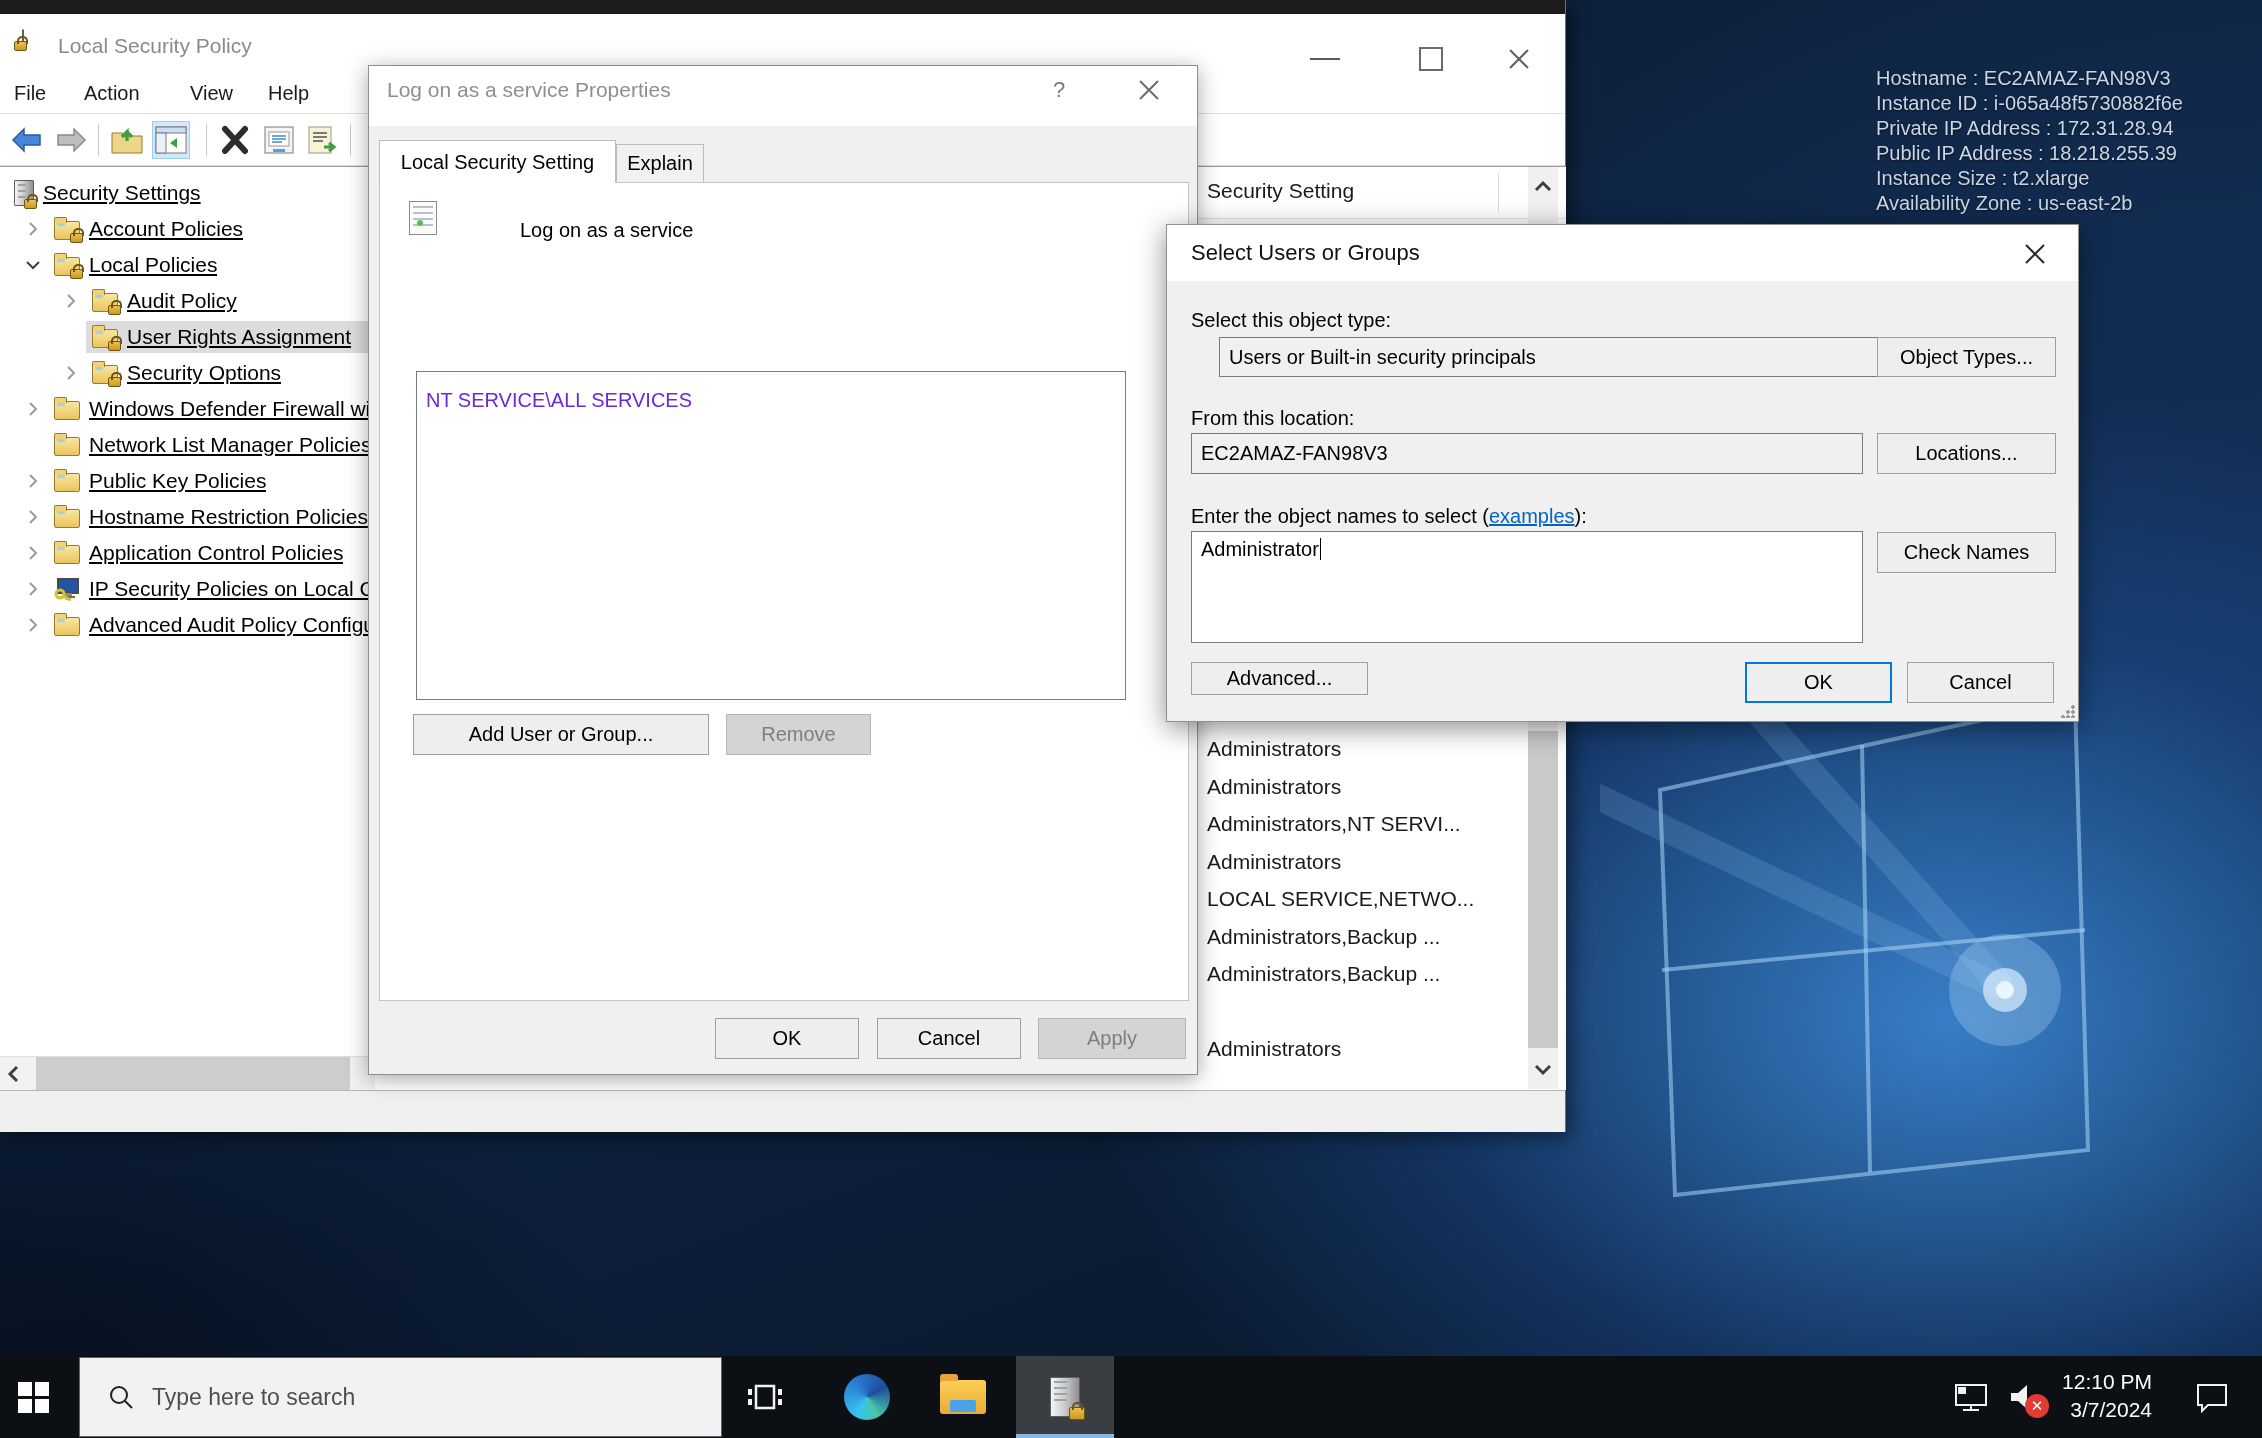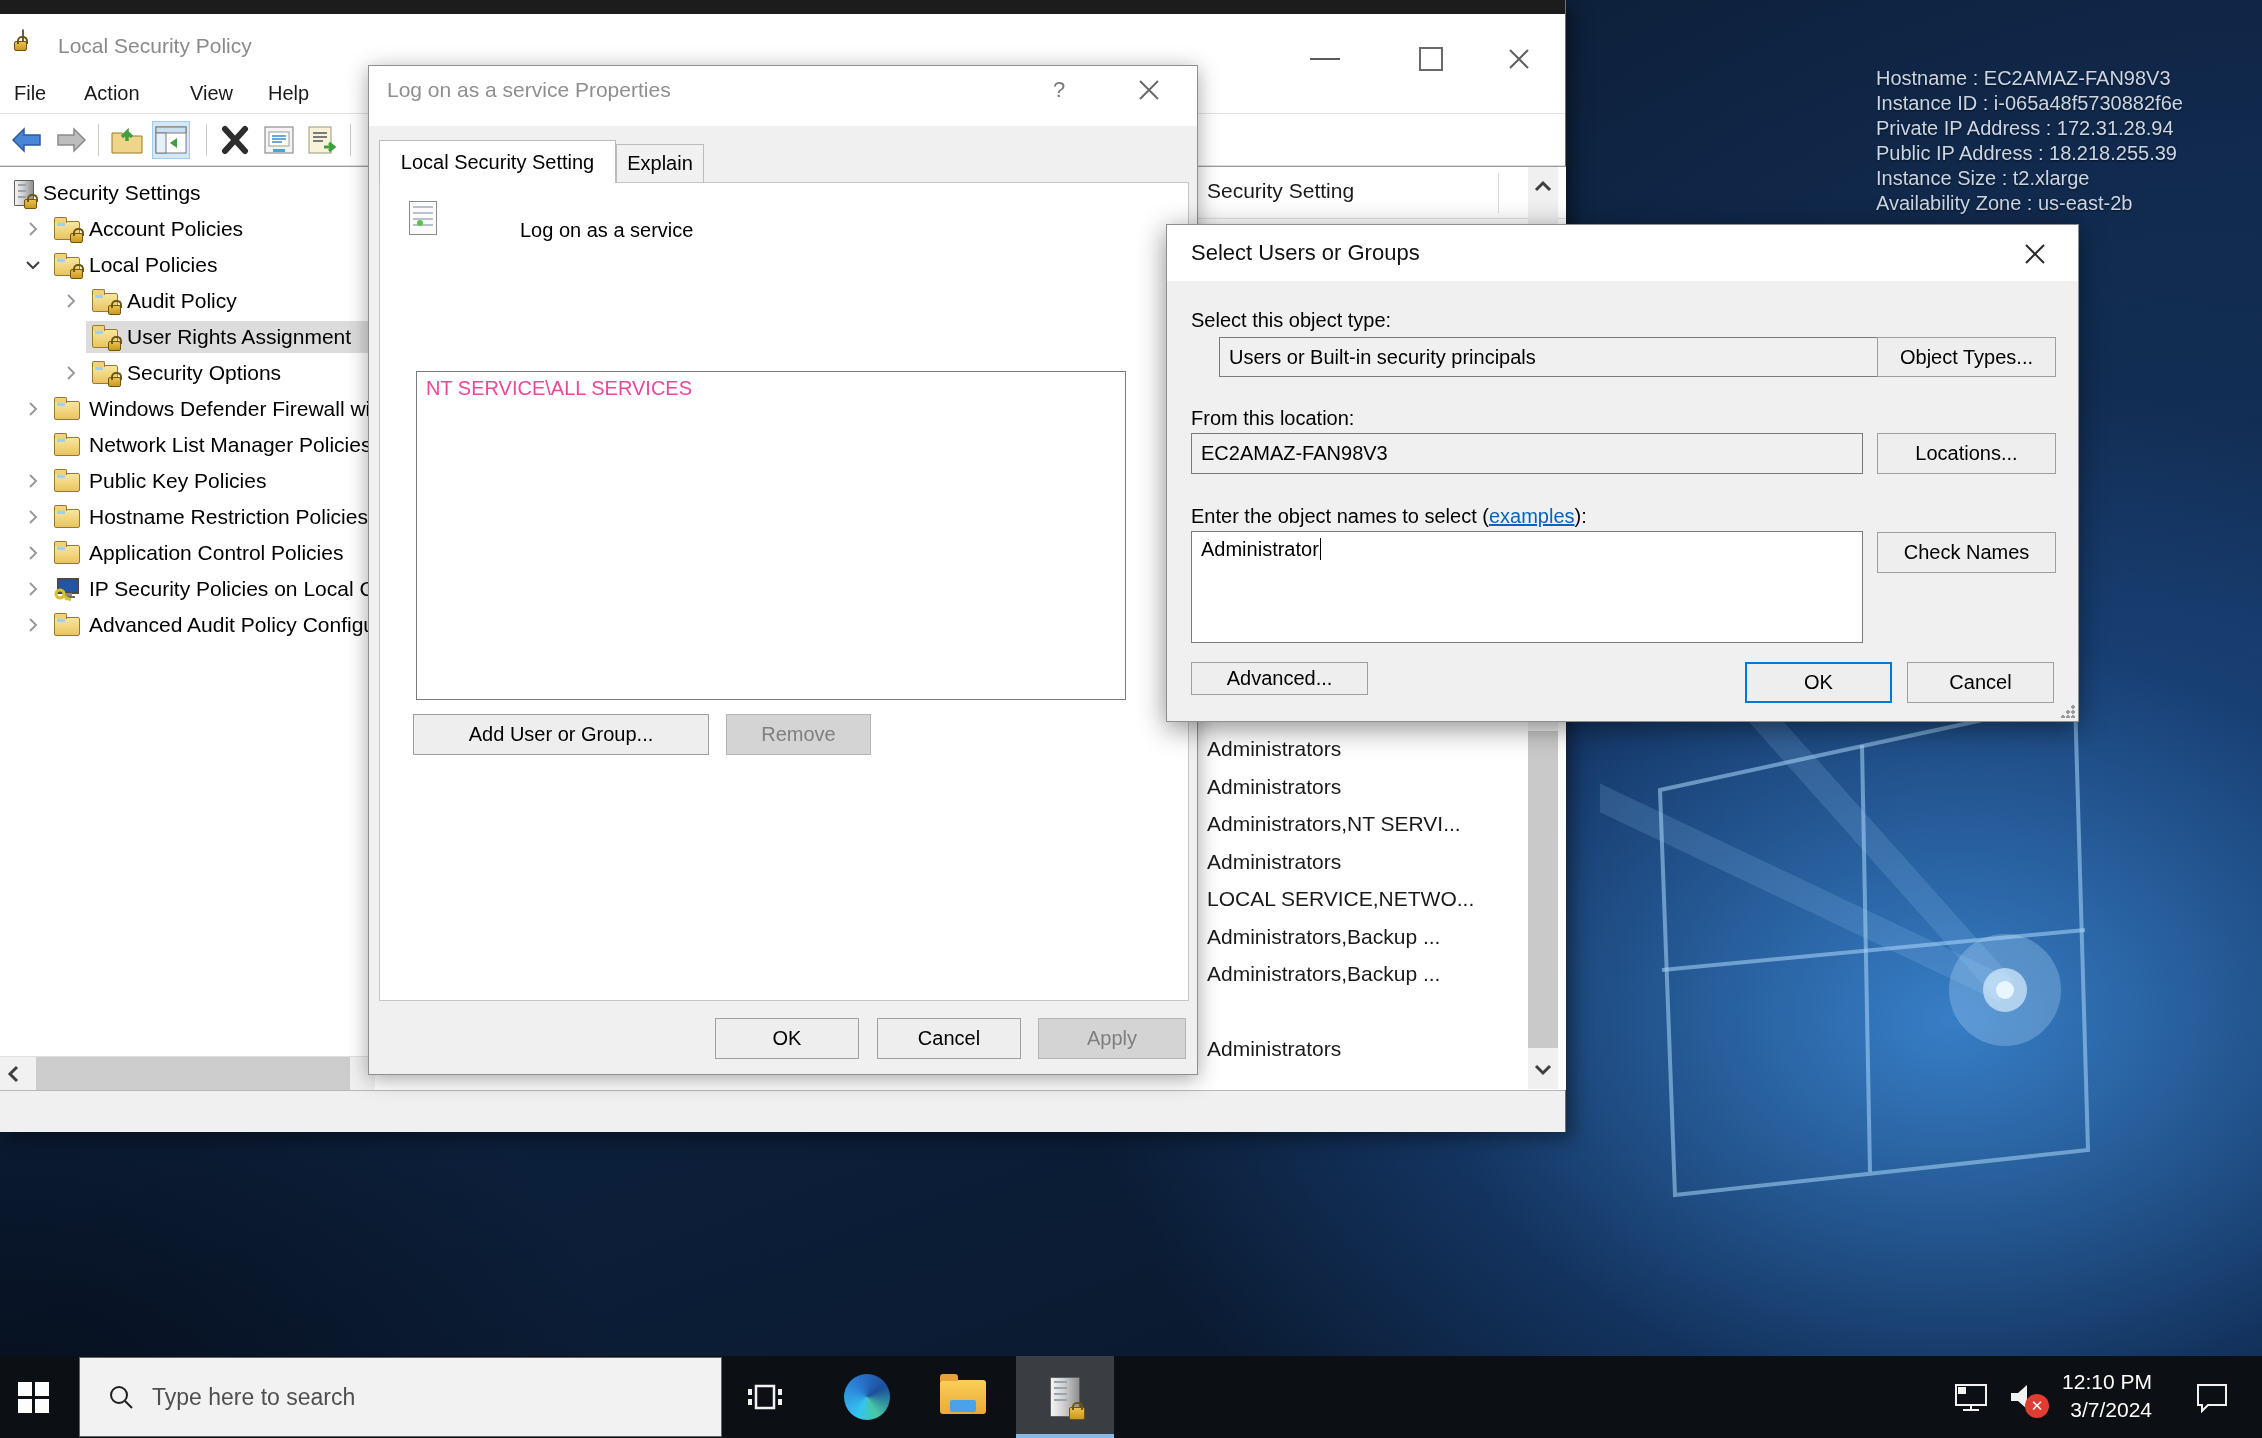--- a/index.html
+++ b/index.html
@@ -53,21 +53,21 @@
   .tree {
     position:absolute; left:0; top:166px; width:375px; height:890px;
     background:#fff; border-top:1px solid #9c9c9c; border-right:1px solid #b5b5b5;
     overflow:hidden; padding-top:8px;
   }
   .trow { height:36px; display:flex; align-items:center; white-space:nowrap; font-size:21px; color:#000; }
   .trow .chev { flex:0 0 30px; display:flex; align-items:center; justify-content:center; }
   .row-core { display:flex; align-items:center; gap:9px; height:32px; padding:0 6px; flex:1 1 auto; min-width:0; }
   .trow.selected .row-core { background:#dcdcdc;text-align:center; }
   .lvl0{padding-left:8px} .lvl1{padding-left:18px} .lvl2{padding-left:56px}
-  .tlabel { overflow:hidden; }
+  .tlabel { overflow:hidden;text-decoration:underline; }
 
   
   .icon-folder { position:relative; width:26px; height:19px; flex:0 0 26px;
     background:linear-gradient(180deg,#f8e6a0,#e9c45e); border:1px solid #9a7a28; border-radius:2px; margin-top:2px; }
   .icon-folder::before { content:""; position:absolute; top:-5px; left:-1px; width:11px; height:5px;
     background:#f0d27c; border:1px solid #9a7a28; border-bottom:none; border-radius:2px 2px 0 0; }
   .icon-folder .shine { position:absolute; left:2px; top:1px; width:8px; height:3px; background:#9fd0f0; }
   .lock { position:absolute; right:-4px; bottom:-4px; width:13px; height:10px;
     background:linear-gradient(#ecc04a,#c99a22); border:1px solid #6e5512; border-radius:2px; z-index:2; }
   .lock::before { content:""; position:absolute; left:2px; top:-6px; width:7px; height:6px;
@@ -123,21 +123,21 @@
   .dlg-props .dlg-titlebar { height:60px; }
   .props-title { position:absolute; left:18px; top:0; line-height:48px; font-size:21px; color:#8f8f8f; }
   .props-help { position:absolute; left:684px; top:0; line-height:48px; font-size:22px; color:#7a7a7a; }
   .props-close { position:absolute; left:768px; top:12px; }
   .tab { position:absolute; display:flex; align-items:center; justify-content:center; font-size:20px; color:#000; border:1px solid #bcbcbc; }
   .tab-active { left:10px; top:74px; width:237px; height:43px; background:#fff; border-bottom:none; z-index:2; }
   .tab-idle { left:247px; top:78px; width:88px; height:39px; background:#f1f1f1;text-align:right; }
   .props-page { position:absolute; left:10px; top:116px; width:810px; height:819px; background:#fff; border:1px solid #c6c6c6; }
   .policy-icon { position:absolute; left:46px; top:30px; }
   .policy-name { position:absolute; left:140px; top:36px; font-size:20px; color:#000; }
-  .member-list { position:absolute; left:36px; top:188px; width:710px; height:329px; background:#fff; border:1px solid #7b7b7b; font-size:20px; color:#ec4899; padding:5px 9px; }
+  .member-list { position:absolute; left:36px; top:188px; width:710px; height:329px; background:#fff; border:1px solid #7b7b7b; font-size:20px; color:#6d28d9; padding:17px 9px; }
   .btn-add { left:33px; top:531px; width:296px; height:41px; }
   .btn-remove { left:346px; top:531px; width:145px; height:41px; }
   .btn-props-ok { left:346px; top:952px; width:144px; height:41px; }
   .btn-props-cancel { left:508px; top:952px; width:144px; height:41px; }
   .btn-props-apply { left:669px; top:952px; width:148px; height:41px; }
 
   
   .dlg-select { left:1166px; top:224px; width:913px; height:498px; z-index:30; box-shadow:0 6px 26px rgba(0,0,0,.45); }
   .dlg-select .dlg-titlebar { height:56px; }
   .sel-title { position:absolute; left:24px; top:0; line-height:56px; font-size:22px; color:#111; }

